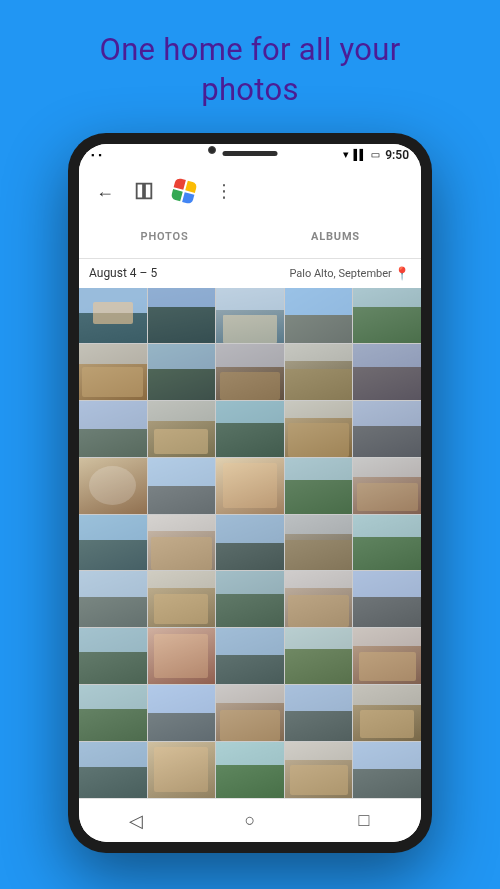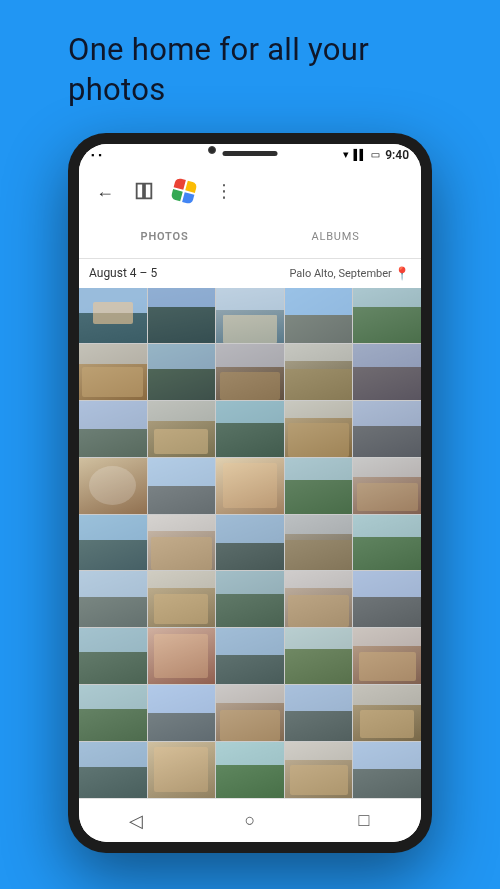--- a/index.html
+++ b/index.html
@@ -14,21 +14,21 @@
       font-family: 'Roboto', Arial, sans-serif;
       overflow: hidden;
       position: relative;
     }
   </style>
 </head>
 <body>
 
 <div style="width:500px; height:889px; background:#2196F3; position:relative; overflow:hidden; display:flex; flex-direction:column; align-items:center;">
 
-  <div style="color:#0f172a; padding:30px 68px 22px; font-size:31px; font-weight:400; line-height:1.3; letter-spacing:0.3px;">
+  <div style="text-align:center; color:#4c1d95; padding:30px 50px 22px; font-size:31px; font-weight:400; line-height:1.3; letter-spacing:0.3px;">
     <span>One home for
 all your photos</span>
   </div>
 
   <div style="width:364px; height:720px; background:#1c1c1c; border-radius:38px; padding:11px; box-shadow:0 24px 64px rgba(0,0,0,0.45); position:relative; flex-shrink:0;">
 
     <div style="position:absolute; top:18px; left:50%; transform:translateX(-50%); width:55px; height:5px; background:#2e2e2e; border-radius:3px; z-index:10;"></div>
 
     <div style="position:absolute; top:13px; left:50%; transform:translateX(-50%) translateX(-38px); width:8px; height:8px; background:#2a2a2a; border-radius:50%; z-index:11; border:1px solid #444;"></div>
 
@@ -36,21 +36,21 @@
 
       <div style="background:white; height:22px; display:flex; align-items:center; padding:0 12px; flex-shrink:0;">
         <div style="margin-right:auto; display:flex; gap:4px; align-items:center;">
           <span style="font-size:9px;">▪</span>
           <span style="font-size:9px;">▪</span>
         </div>
         <div style="display:flex; align-items:center; gap:5px;">
           <span style="font-size:11px;">▾</span>
           <span style="font-size:10px; letter-spacing:-1px;">▌▌</span>
           <span style="font-size:10px;">▭</span>
-          <span style="font-size:12px; font-weight:600; color:#212121;">9:40</span>
+          <span style="font-size:12px; font-weight:600; color:#212121;">9:50</span>
         </div>
       </div>
 
       <div style="background:white; height:50px; display:flex; align-items:center; padding:0 6px; flex-shrink:0;">
         <div style="width:40px; height:40px; display:flex; align-items:center; justify-content:center; cursor:pointer; font-size:18px; color:#333; border-radius:50%;">
           <span>←</span>
         </div>
         <div style="display:flex; align-items:center; gap:2px;">
 
           <div style="width:38px; height:38px; display:flex; align-items:center; justify-content:center; cursor:pointer; border-radius:50%;">
@@ -71,21 +71,21 @@
           <div style="width:38px; height:38px; display:flex; align-items:center; justify-content:center; cursor:pointer; border-radius:50%; font-size:18px; color:#555;">
             ⋮
           </div>
         </div>
       </div>
 
       <div style="display:flex; border-bottom:1px solid #e0e0e0; flex-shrink:0;">
         <div style="flex:1; height:42px; display:flex; align-items:center; justify-content:center; font-size:11px; font-weight:600; color:#888; cursor:pointer; letter-spacing:0.8px;">
           <span>PHOTOS</span>
         </div>
-        <div style="flex:1; height:42px; display:flex; align-items:center; justify-content:center; font-size:11px; font-weight:400; color:#888; cursor:pointer; letter-spacing:0.8px;">
+        <div style="flex:1; height:42px; display:flex; align-items:center; justify-content:center; font-size:11px; font-weight:700; color:#888; cursor:pointer; letter-spacing:0.8px;">
           <span>ALBUMS</span>
         </div>
       </div>
 
       <div style="display:flex; justify-content:space-between; align-items:center; padding:7px 10px; flex-shrink:0;">
         <span style="font-size:12px; color:#333;">August 4 – 5</span>
         <div style="display:flex; align-items:center; gap:3px;">
           <span style="font-size:11px; color:#555;">Palo Alto, September</span>
           <span style="color:#4285F4; font-size:13px;">📍</span>
         </div>

